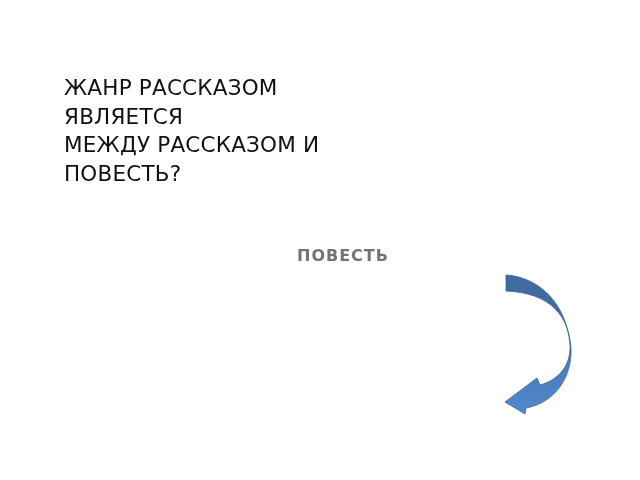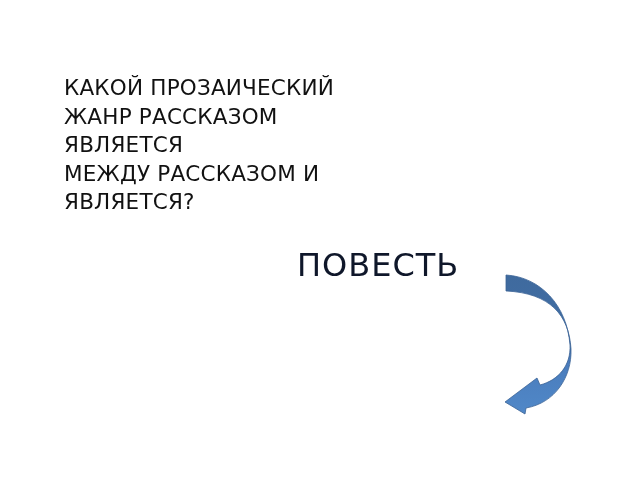--- a/index.html
+++ b/index.html
@@ -1,30 +1,29 @@
 <!DOCTYPE html>
 <html><head>
 <meta charset="utf-8">
 <style>
   html, body { margin:0; padding:0; background:#ffffff; }
   body { width:640px; height:480px; position:relative; overflow:hidden; font-family:"DejaVu Sans", sans-serif; }
   .question { position:absolute; left:64px; top:74px; width:340px; font-size:21.5px; line-height:28.5px; color:#111111; letter-spacing:0.2px; }
   .question span { display:block; white-space:nowrap; }
-  .answer { position:absolute; left:297px; top:246px; font-family:"DejaVu Sans", sans-serif; font-weight:normal; font-size:32px; color:#0f172a; letter-spacing:1px; }
+  .answer { position:absolute; left:297px; top:246px; font-family:"DejaVu Sans", sans-serif; font-weight:bold; font-size:16px; color:#737373; letter-spacing:1px; }
   .arrow { position:absolute; left:495px; top:265px; width:90px; height:160px; }
 </style>
 </head>
 <body>
 
 <div class="question">
-  <span>КАКОЙ ПРОЗАИЧЕСКИЙ</span>
   <span>ЖАНР РАССКАЗОМ</span>
   <span>ЯВЛЯЕТСЯ</span>
   <span>МЕЖДУ РАССКАЗОМ И</span>
-  <span>ЯВЛЯЕТСЯ?</span>
+  <span>ПОВЕСТЬ?</span>
 </div>
 
 <div class="answer">ПОВЕСТЬ</div>
 
 <svg class="arrow" viewBox="0 0 90 160" xmlns="http://www.w3.org/2000/svg">
   <defs>
     <linearGradient id="ag" x1="0" y1="0" x2="0" y2="1">
       <stop offset="0" stop-color="#3f6a9e"></stop>
       <stop offset="0.5" stop-color="#416fa6"></stop>
       <stop offset="0.62" stop-color="#4a7cbc"></stop>

